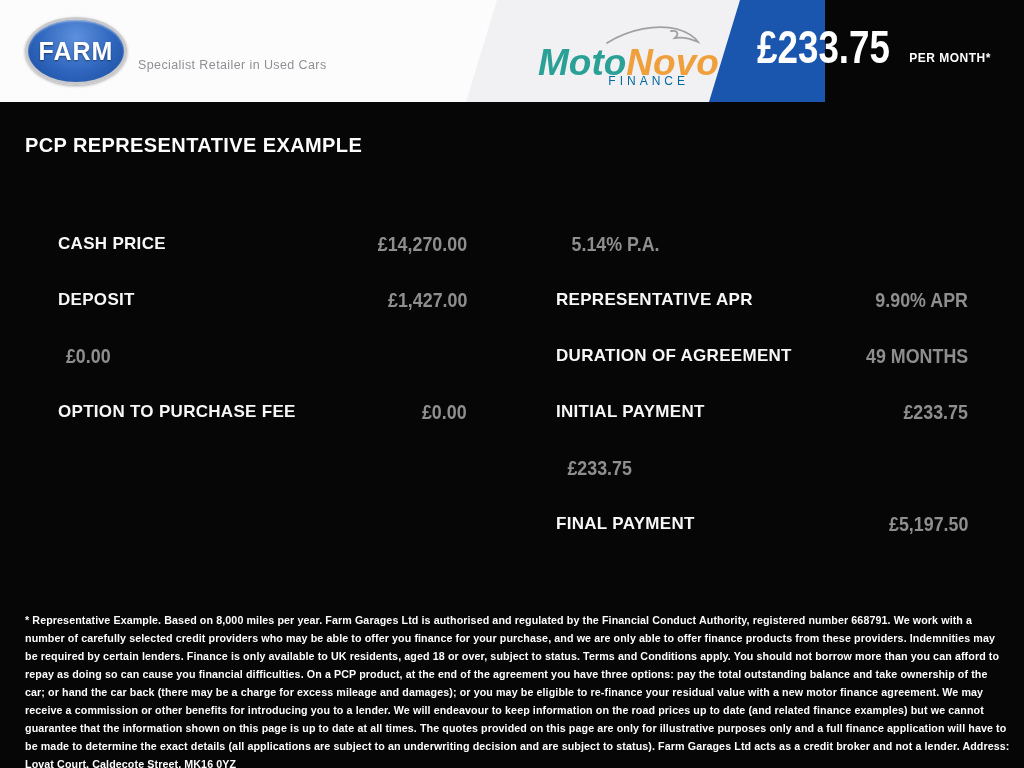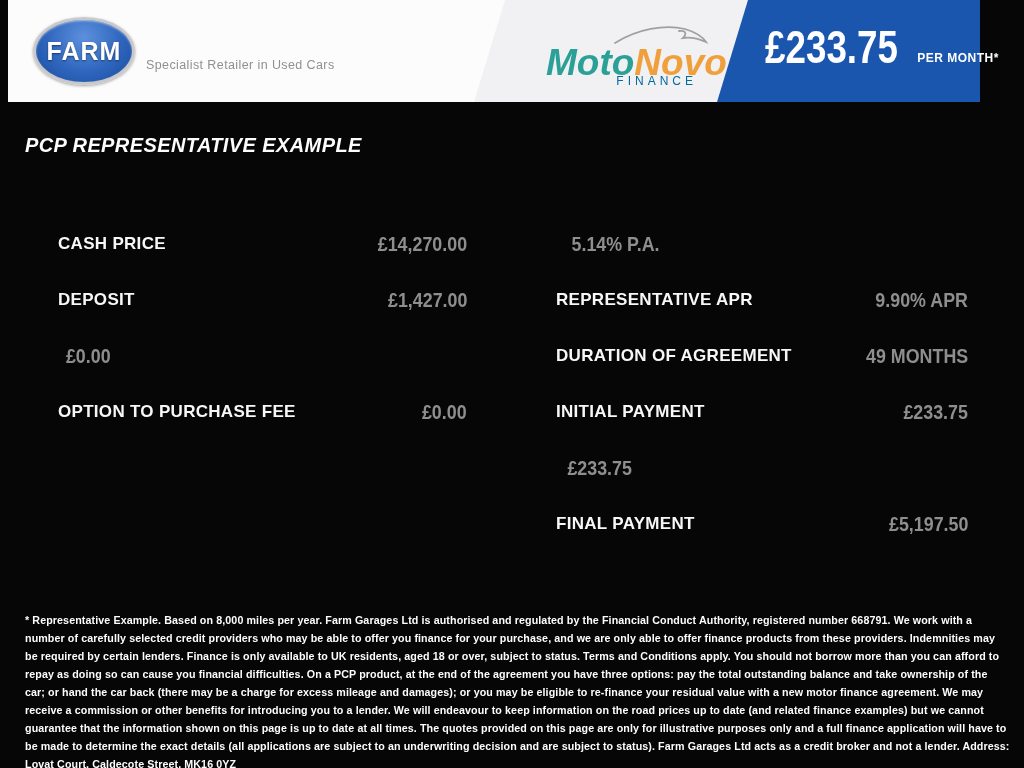--- a/index.html
+++ b/index.html
@@ -3,21 +3,21 @@
 <meta charset="utf-8">
 <style>
   * { margin:0; padding:0; box-sizing:border-box; }
   html,body { background:#222; }
   .page {
     position:relative; width:1024px; height:768px; margin:0 auto;
     background:#060606; overflow:hidden;
     font-family:"Liberation Sans", sans-serif;
   }
   
-  .header { position:absolute; left:8px; top:0; width:972px; height:102px; background:#f1f1f3; }
+  .header { position:absolute; left:0; top:0; width:825px; height:102px; background:#f1f1f3; }
   .header-white {
     position:absolute; inset:0; background:#fcfcfd;
     clip-path:polygon(0 0, 497px 0, 466px 102px, 0 102px);
   }
   .header-blue {
     position:absolute; inset:0; background:#1a55ae;
     clip-path:polygon(740px 0, 1024px 0, 1024px 102px, 709px 102px);
   }
   
   .farm-logo { position:absolute; left:25px; top:17px; display:flex; align-items:center; }
@@ -45,21 +45,21 @@
   
   .price-block { position:absolute; left:757px; top:24px; display:flex; align-items:flex-end; }
   .price-amount {
     color:#fff; font-weight:700; font-size:46px; line-height:46px; white-space:nowrap;
     display:inline-block; transform:scaleX(.8); transform-origin:0 100%;
   }
   .price-suffix { color:#fff; font-weight:700; font-size:12px; letter-spacing:.5px; margin-left:-14px; margin-bottom:5px; white-space:nowrap; }
   
   .pcp-title {
     position:absolute; left:25px; top:134px;
-    color:#fdfdfd; font-size:20px; font-weight:700; letter-spacing:.4px;font-style:italic;
+    color:#fdfdfd; font-size:20px; font-weight:700; letter-spacing:.4px;
   }
   .col { position:absolute; top:216px; }
   .col-left  { left:58px;  width:409px; }
   .col-right { left:556px; width:412px; }
   .f-row { height:56px; display:flex; justify-content:space-between; align-items:center; }
   .f-label { color:#f7f7f7; font-size:17px; font-weight:700; letter-spacing:.3px; white-space:nowrap; }
   .f-value {
     color:#8e8e8e; font-size:21px; font-weight:600; white-space:nowrap;
     display:inline-block; transform:scaleX(.85); transform-origin:100% 50%;
   }

